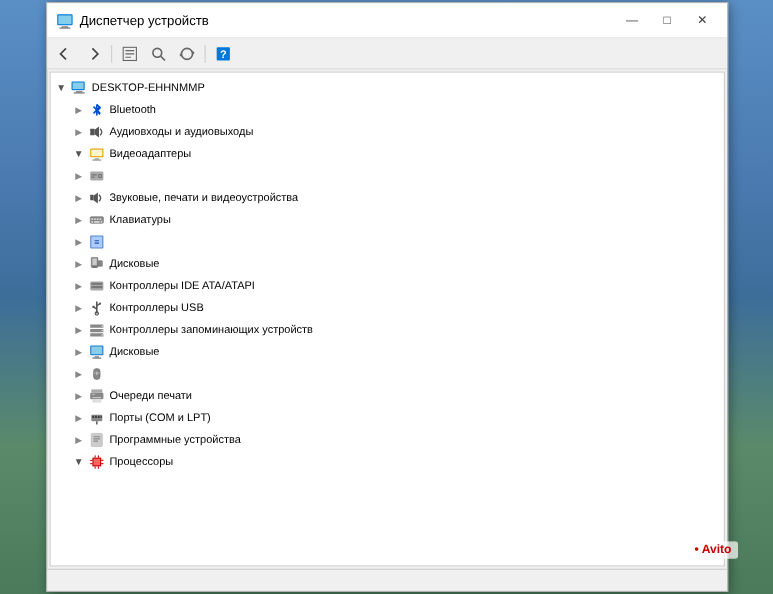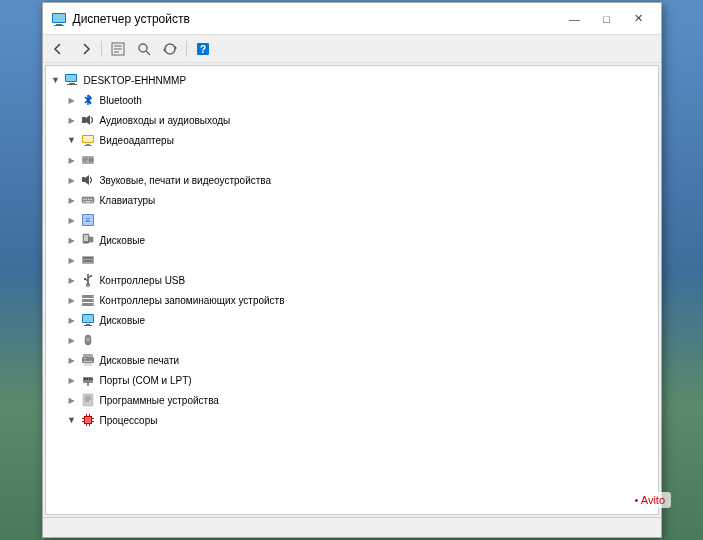--- a/index.html
+++ b/index.html
@@ -169,21 +169,21 @@
     }
     .bottom-watermark {
       position: fixed;
       bottom: 32px;
       right: 32px;
       background: rgba(255,255,255,0.7);
       border-radius: 3px;
       padding: 2px 6px;
       font-size: 11px;
       color: #cc0000;
-      font-weight: normal;
+      font-weight: bold;
       margin-top: 26px;
     }
   </style>
 </head>
 <body>
 
 <div class="window">
 
   <div class="title-bar">
     <div class="title-bar-icon">
@@ -367,20 +367,21 @@
 
       <div class="tree-item" style="padding-left:18px;">
         <span class="expander" style="font-size:8px; color:#888;">▶</span>
         <span class="item-icon">
           <svg width="14" height="14" viewBox="0 0 14 14">
             <rect x="1" y="3" width="12" height="8" rx="1" fill="#aaa"></rect>
             <rect x="2" y="4" width="10" height="2" fill="#777"></rect>
             <rect x="2" y="7" width="10" height="2" fill="#777"></rect>
           </svg>
         </span>
+        <span class="item-label">Контроллеры IDE ATA/ATAPI</span>
       </div>
 
       <div class="tree-item" style="padding-left:18px;">
         <span class="expander" style="font-size:8px; color:#888;">▶</span>
         <span class="item-icon">
           <svg width="14" height="14" viewBox="0 0 14 14">
             <line x1="7" y1="1" x2="7" y2="12" stroke="#555" stroke-width="1.5"></line>
             <line x1="7" y1="5" x2="10" y2="3" stroke="#555" stroke-width="1.2"></line>
             <circle cx="10" cy="3" r="1" fill="#555"></circle>
             <line x1="7" y1="8" x2="4" y2="6" stroke="#555" stroke-width="1.2"></line>
@@ -434,21 +435,21 @@
         <span class="expander" style="font-size:8px; color:#888;">▶</span>
         <span class="item-icon">
           <svg width="14" height="14" viewBox="0 0 14 14">
             <rect x="2" y="1" width="10" height="3" fill="#aaa"></rect>
             <rect x="1" y="4" width="12" height="6" rx="1" fill="#888"></rect>
             <rect x="3" y="5" width="2" height="1" fill="#ccc"></rect>
             <rect x="3" y="8" width="8" height="1" fill="#ccc"></rect>
             <rect x="3" y="10" width="8" height="3" fill="#ddd"></rect>
           </svg>
         </span>
-        <span class="item-label">Дисковые печати</span>
+        <span class="item-label">Очереди печати</span>
       </div>
 
       <div class="tree-item" style="padding-left:18px;">
         <span class="expander" style="font-size:8px; color:#888;">▶</span>
         <span class="item-icon">
           <svg width="14" height="14" viewBox="0 0 14 14">
             <rect x="2" y="4" width="10" height="6" rx="1" fill="#888"></rect>
             <rect x="3" y="5" width="1.5" height="2" fill="#333"></rect>
             <rect x="5.5" y="5" width="1.5" height="2" fill="#333"></rect>
             <rect x="8" y="5" width="1.5" height="2" fill="#333"></rect>

